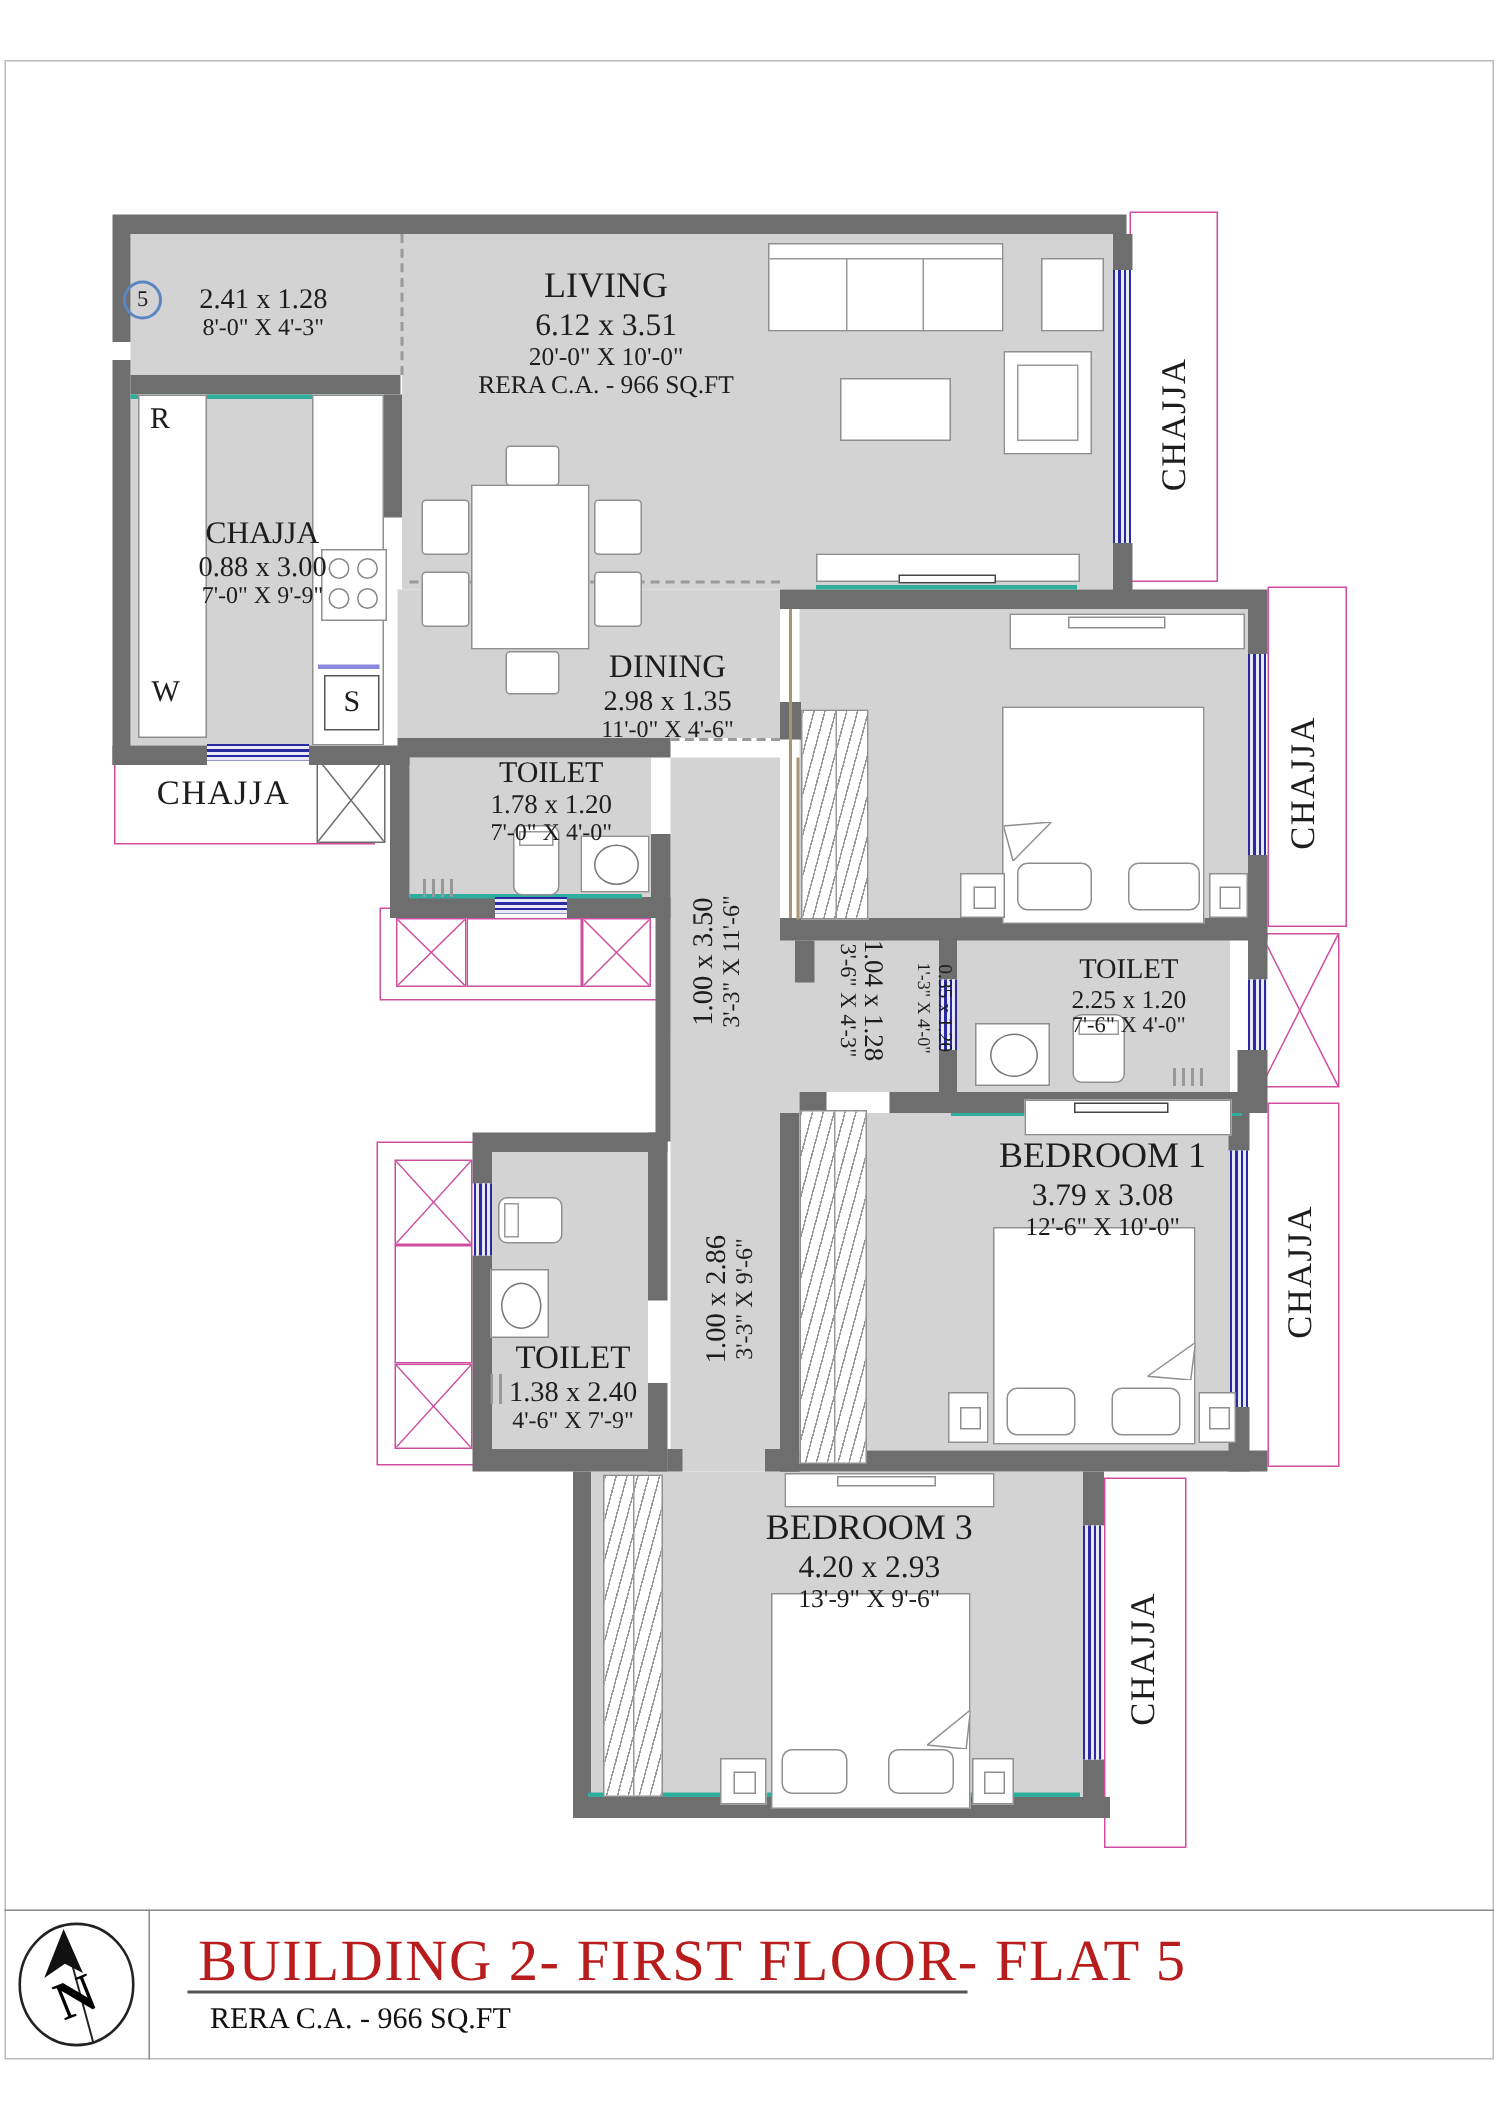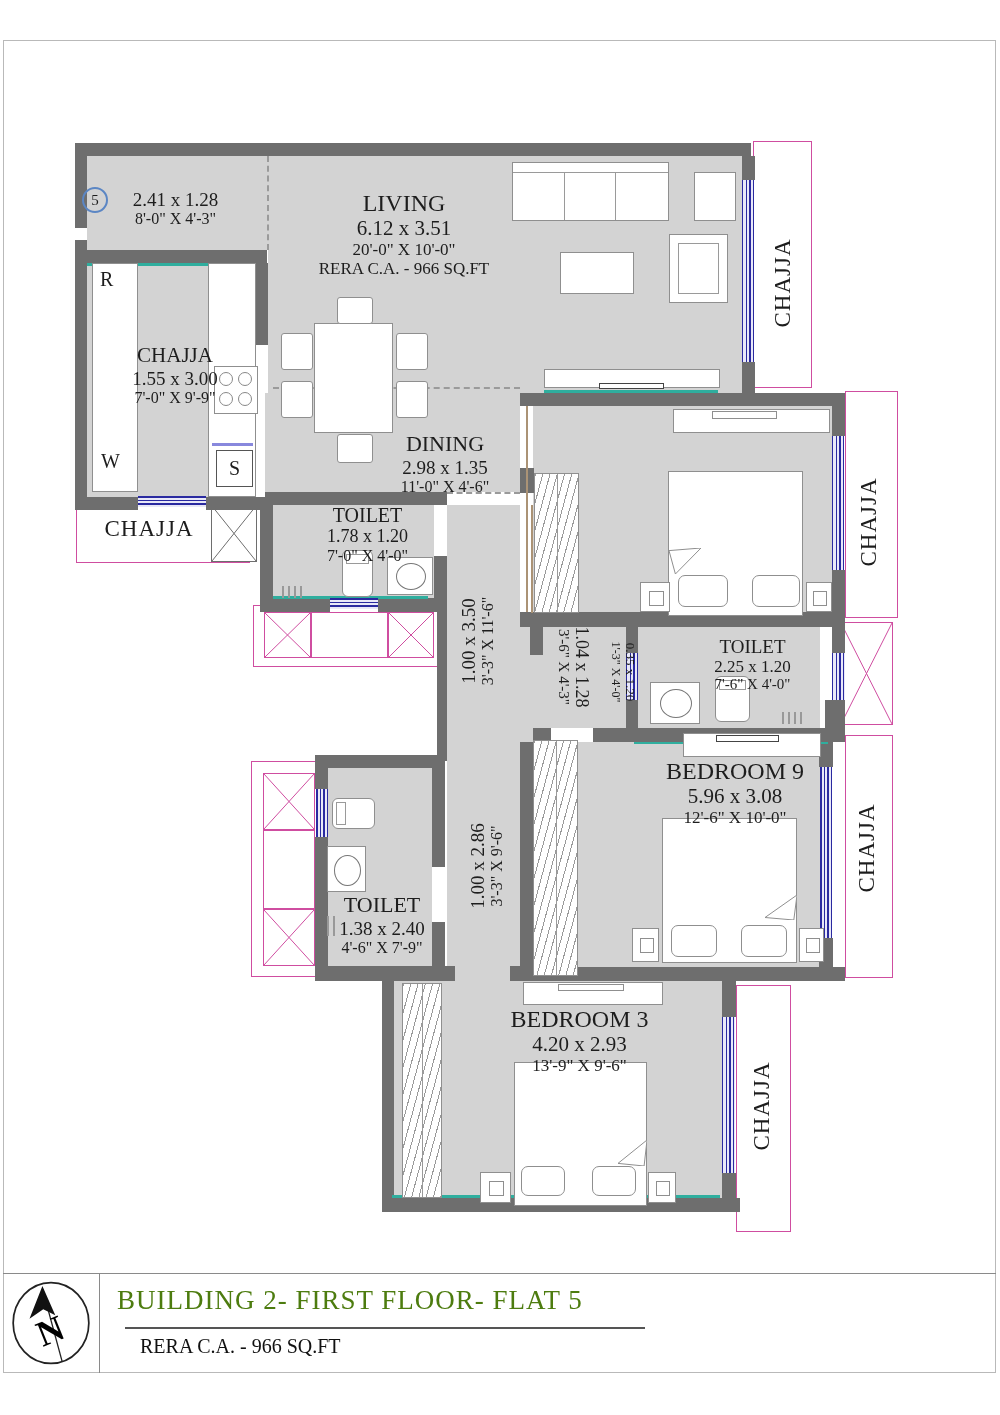--- a/index.html
+++ b/index.html
@@ -31,21 +31,21 @@
   .xduct.gray line{stroke:#6e6e6e;}
   .fold{position:absolute;}
   .fold polygon{fill:#fff;stroke:#8f8f8f;stroke-width:1;vector-effect:non-scaling-stroke;}
   .oval{position:absolute;border:1px solid #777;border-radius:50%;background:#fff;}
   .circ{position:absolute;border:1px solid #888;border-radius:50%;background:#fff;}
   .nsq{position:absolute;border:1px solid #8f8f8f;background:#fff;}
   .steps{position:absolute;background:repeating-linear-gradient(to right,#999 0 2px,transparent 2px 6px);}
   #frame{position:absolute;left:3px;top:40px;width:993px;height:1333px;border:1px solid #b9b9b9;box-sizing:border-box;}
   #tblock{position:absolute;left:3px;top:1273px;width:993px;height:100px;border-top:1px solid #8a8a8a;box-sizing:border-box;}
   #tbdiv{position:absolute;left:99px;top:1273px;width:1px;height:100px;background:#8a8a8a;}
-  .title{position:absolute;left:117px;top:1285px;font-size:27px;letter-spacing:1px;color:#4d7c0f;}
+  .title{position:absolute;left:132px;top:1285px;font-size:39px;letter-spacing:1px;color:#b91c1c;}
   .titleline{position:absolute;left:125px;top:1327px;width:520px;height:2px;background:#555;}
   .subtitle{position:absolute;left:140px;top:1335px;font-size:20px;color:#111;}
 </style>
 </head>
 <body>
 
 <div id="page">
   <div id="frame"></div>
 
   <div class="floor" style="left:87px;top:156px;width:181px;height:94px"></div>
@@ -270,30 +270,30 @@
   <div class="furn" style="left:648px;top:1172px;width:28px;height:31px">
       <div class="nsq" style="left:7px;top:8px;width:12px;height:13px"></div>
     </div>
 
   <div class="abs" style="left:82px;top:187px;width:22px;height:22px;border:2px solid #5b86c4;border-radius:50%;text-align:center;line-height:22px;font-size:15px"><span>5</span></div>
   <div class="lbl" style="left:118px;top:189px;width:115px">
     <div class="d1">2.41 x 1.28</div>
     <div class="d2">8'-0" X 4'-3"</div>
   </div>
 
-  <div class="lbl" style="left:314px;top:190px;width:180px">
+  <div class="lbl" style="left:314px;top:178px;width:180px">
     <div class="rm">LIVING</div>
     <div style="font-size:21px">6.12 x 3.51</div>
     <div class="d3">20'-0" X 10'-0"</div>
     <div class="d3">RERA C.A. - 966 SQ.FT</div>
   </div>
 
   <div class="lbl" style="left:120px;top:344px;width:110px">
     <div class="rm2">CHAJJA</div>
-    <div class="d1">1.55 x 3.00</div>
+    <div class="d1">0.88 x 3.00</div>
     <div class="d2">7'-0" X 9'-9"</div>
   </div>
 
   <div class="lbl" style="left:385px;top:432px;width:120px">
     <div style="font-size:22px">DINING</div>
     <div class="d1">2.98 x 1.35</div>
     <div class="d2">11'-0" X 4'-6"</div>
   </div>
 
   <div class="lbl" style="left:295px;top:504px;width:145px">
@@ -303,22 +303,22 @@
   </div>
 
 
   <div class="lbl" style="left:690px;top:636px;width:125px">
     <div style="font-size:19px">TOILET</div>
     <div style="font-size:17px">2.25 x 1.20</div>
     <div style="font-size:15px">7'-6" X 4'-0"</div>
   </div>
 
   <div class="lbl" style="left:650px;top:758px;width:170px">
-    <div class="rm">BEDROOM 9</div>
-    <div class="rm2">5.96 x 3.08</div>
+    <div class="rm">BEDROOM 1</div>
+    <div class="rm2">3.79 x 3.08</div>
     <div class="d3">12'-6" X 10'-0"</div>
   </div>
 
   <div class="lbl" style="left:322px;top:893px;width:120px">
     <div style="font-size:22px">TOILET</div>
     <div class="d1">1.38 x 2.40</div>
     <div class="d2">4'-6" X 7'-9"</div>
   </div>
 
   <div class="lbl" style="left:502px;top:1006px;width:155px">

